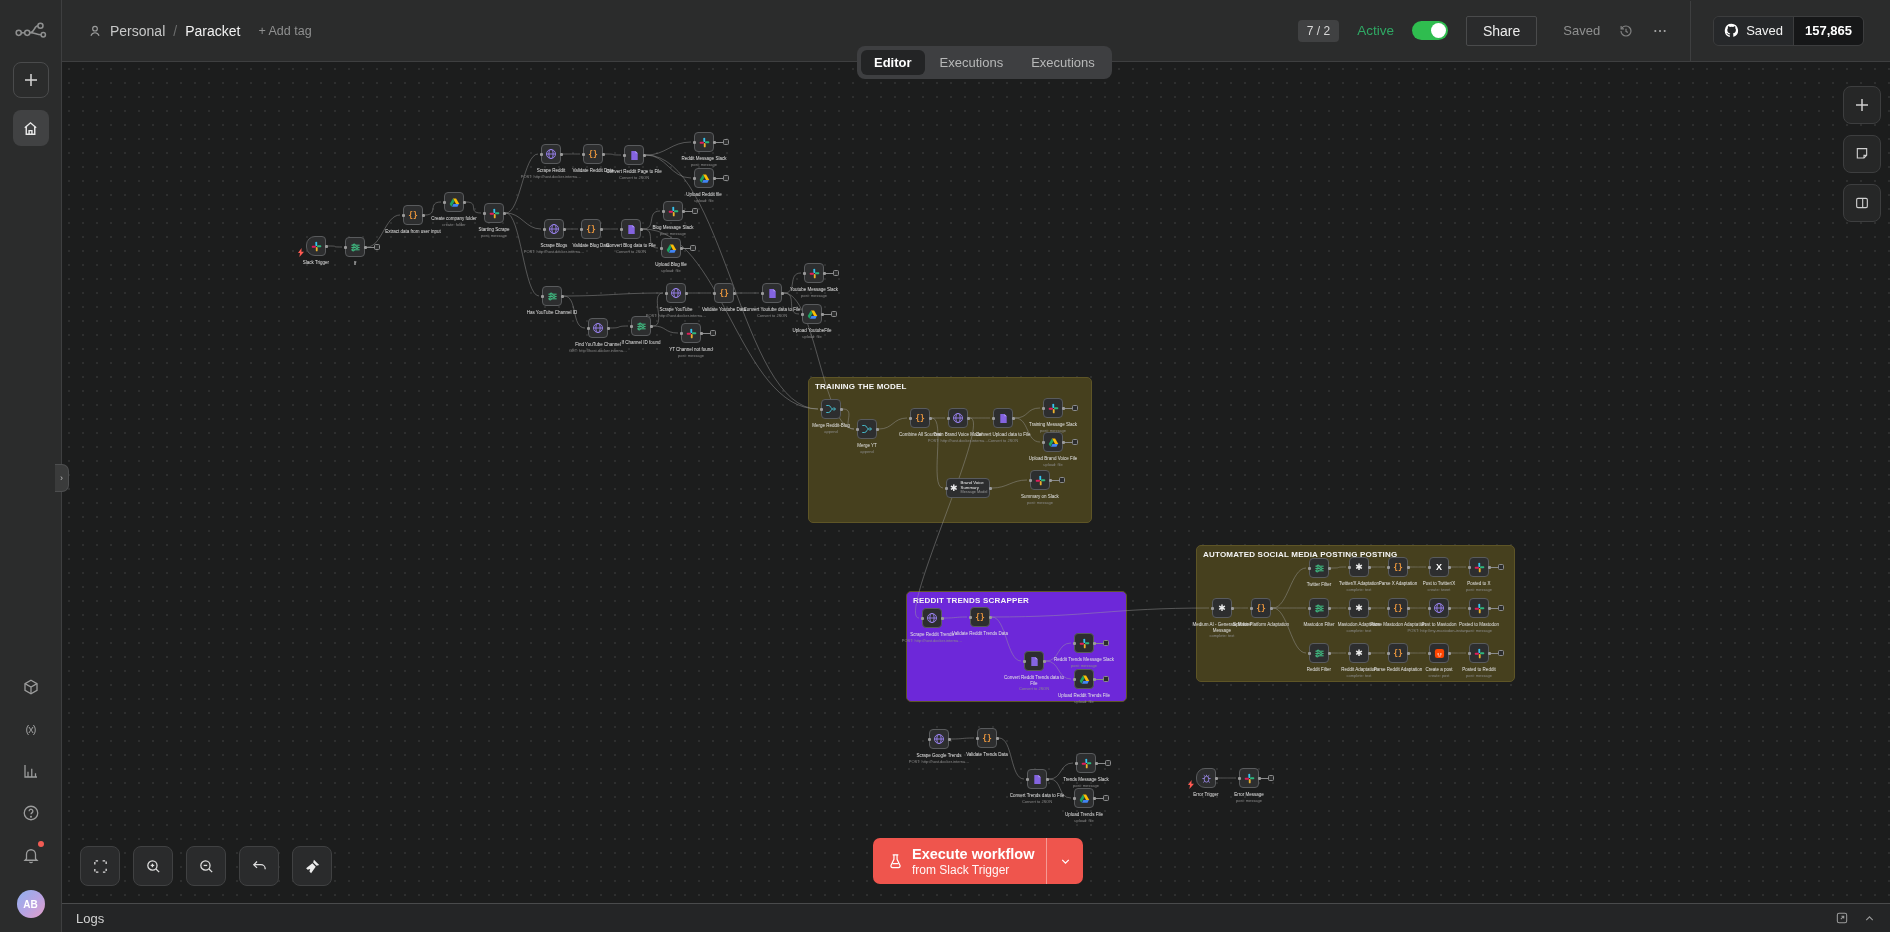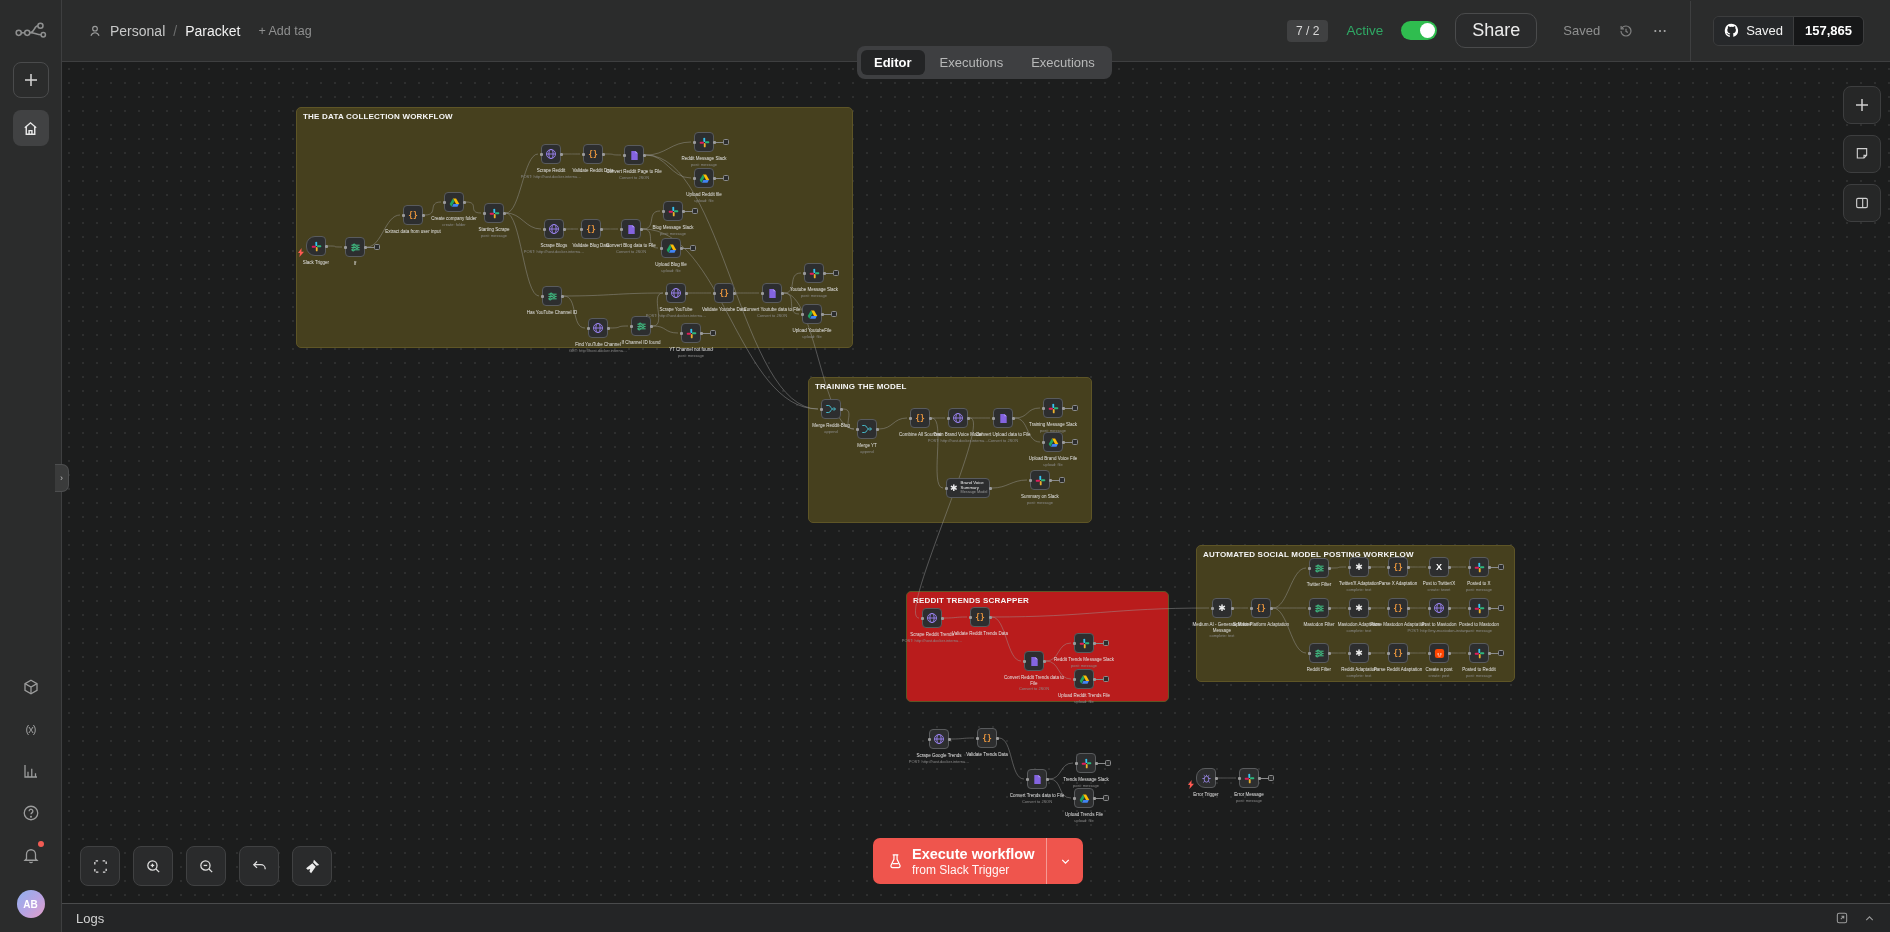--- a/index.html
+++ b/index.html
@@ -29,21 +29,21 @@
   .crumb{display:flex;align-items:center;gap:8px;}
   .crumb .owner{color:#c7c8c8;font-size:14px;}
   .crumb .sep{color:#6b6c6c;font-size:14px;}
   .crumb .wfname{color:#f2f2f2;font-size:14px;font-weight:500;}
   .addtag{color:#8f9090;font-size:12.5px;margin-left:18px;}
   .tb-right{margin-left:auto;display:flex;align-items:center;gap:18px;}
   .badge{background:#404142;color:#d8d8d8;font-size:12px;border-radius:4px;padding:4px 9px;}
   .active-lbl{color:#2fa864;font-size:13.5px;}
   .toggle{width:36px;height:19px;border-radius:10px;background:#2fbd4f;position:relative;}
   .toggle .knob{position:absolute;right:2px;top:2px;width:15px;height:15px;border-radius:50%;background:#fff;}
-  .share-btn{background:#2a2b2c;border:1px solid #4a4b4c;border-radius:10px;color:#ececec;font-size:18px;padding:6px 16px;}
+  .share-btn{background:#2a2b2c;border:1px solid #4a4b4c;border-radius:2px;color:#ececec;font-size:14px;padding:6px 16px;}
   .saved{color:#8f9090;font-size:13px;margin-left:8px;}
   .dim-ico{color:#808181;display:flex;align-items:center;}
   .vsep{width:1px;height:60px;background:#3e3f40;margin:0 4px;}
   .gh{display:flex;align-items:stretch;border:1px solid #3c3d3e;border-radius:6px;overflow:hidden;height:30px;}
   .gh-left{display:flex;align-items:center;gap:7px;background:#26282a;color:#f2f2f2;font-size:13px;padding:0 10px;}
   .gh-count{display:flex;align-items:center;background:#161718;color:#fff;font-size:13px;font-weight:bold;padding:0 11px;border-left:1px solid #3c3d3e;}
   
   .tabbar{position:absolute;left:857px;top:46px;background:#3e3f41;border-radius:8px;padding:4px;display:flex;gap:2px;z-index:45;}
   .tab{font-size:13px;color:#b7b8b8;padding:5px 13px;border-radius:6px;}
   .tab.active{background:#232425;color:#fff;font-weight:600;}
@@ -82,31 +82,28 @@
   .inline-txt .sub{display:block;color:#999;font-size:3.8px;}
   .endpoint{position:absolute;width:6px;height:6px;border:1px solid #8a8b8c;background:#2b2c2c;border-radius:1.5px;z-index:4;}
   .endline{position:absolute;height:1px;background:#8a8b8c;z-index:3;}
 </style>
 </head>
 <body>
 
 <div id="canvas">
   <div class="canvas-bg"></div>
 
-<div class="wf-group" style="left: 296px; top: 107px; width: 557px; height: 241px; background: rgb(70, 64, 30); border-color: rgb(94, 85, 38);">
-      <div class="wf-group-title">THE DATA COLLECTION WORKFLOW</div>
-    </div>
     <div class="wf-group" style="left: 808px; top: 377px; width: 284px; height: 146px; background: rgb(70, 64, 30); border-color: rgb(94, 85, 38);">
       <div class="wf-group-title">TRAINING THE MODEL</div>
     </div>
-    <div class="wf-group" style="left: 906px; top: 591px; width: 263px; height: 111px; background: #b91c1c; border-color: rgb(94, 85, 38);">
+    <div class="wf-group" style="left: 906px; top: 591px; width: 221px; height: 111px; background: #6d28d9; border-color: rgb(94, 85, 38);">
       <div class="wf-group-title">REDDIT TRENDS SCRAPPER</div>
     </div>
     <div class="wf-group" style="left: 1196px; top: 545px; width: 319px; height: 137px; background: rgb(70, 64, 30); border-color: rgb(94, 85, 38);">
-      <div class="wf-group-title">AUTOMATED SOCIAL MODEL POSTING WORKFLOW</div>
+      <div class="wf-group-title">AUTOMATED SOCIAL MEDIA POSTING POSTING</div>
     </div>
     <svg id="edges" width="1890" height="932">
       <path d="M 328 246 C 342 246, 328 247, 342 247" fill="none" stroke="#9e9e9e" stroke-width="1" stroke-opacity="0.45"></path>
       <path d="M 367 247 C 381.85 247, 385.15 215, 400 215" fill="none" stroke="#9e9e9e" stroke-width="1" stroke-opacity="0.45"></path>
       <path d="M 425 215 C 439 215, 427 202, 441 202" fill="none" stroke="#9e9e9e" stroke-width="1" stroke-opacity="0.45"></path>
       <path d="M 466 202 C 480 202, 467 213, 481 213" fill="none" stroke="#9e9e9e" stroke-width="1" stroke-opacity="0.45"></path>
       <path d="M 506 213 C 520.4 213, 523.6 154, 538 154" fill="none" stroke="#9e9e9e" stroke-width="1" stroke-opacity="0.45"></path>
       <path d="M 506 213 C 521.75 213, 525.25 229, 541 229" fill="none" stroke="#9e9e9e" stroke-width="1" stroke-opacity="0.45"></path>
       <path d="M 506 213 C 520.85 213, 524.15 296, 539 296" fill="none" stroke="#9e9e9e" stroke-width="1" stroke-opacity="0.45"></path>
       <path d="M 563 154 C 577 154, 566 154, 580 154" fill="none" stroke="#9e9e9e" stroke-width="1" stroke-opacity="0.45"></path>

